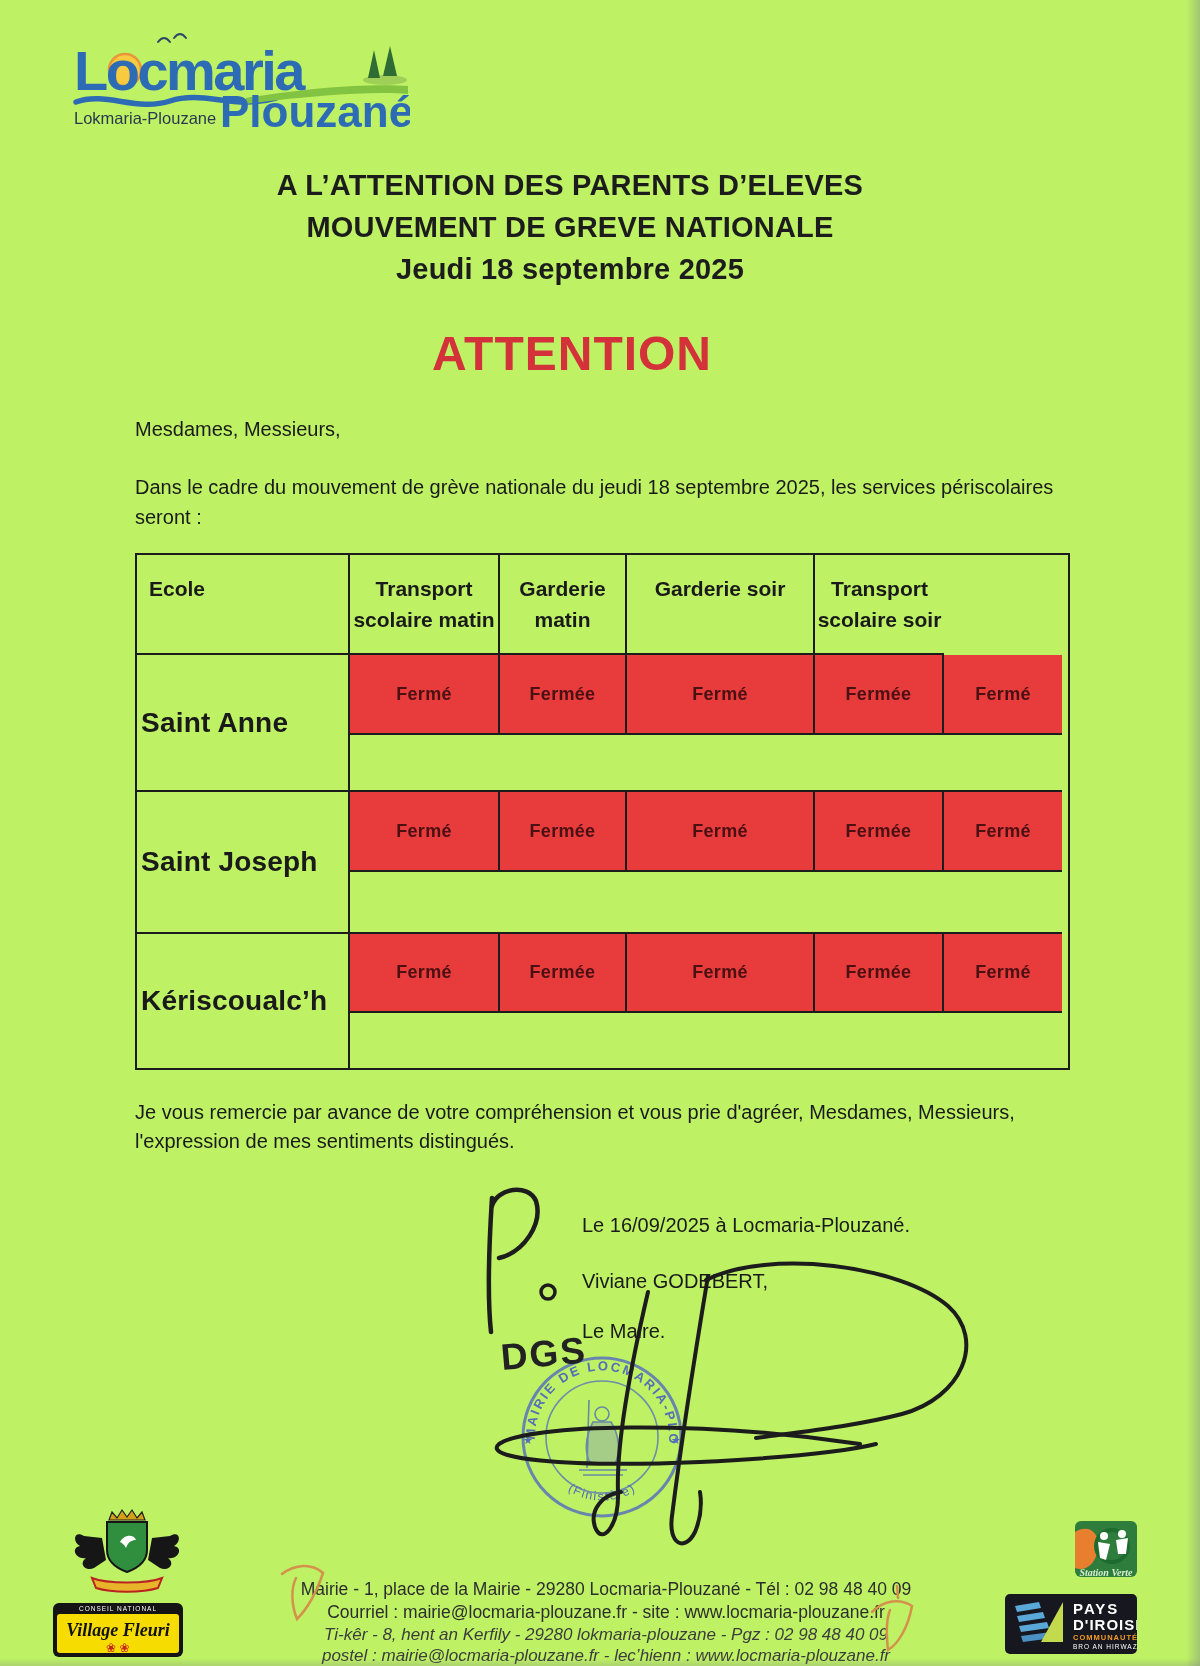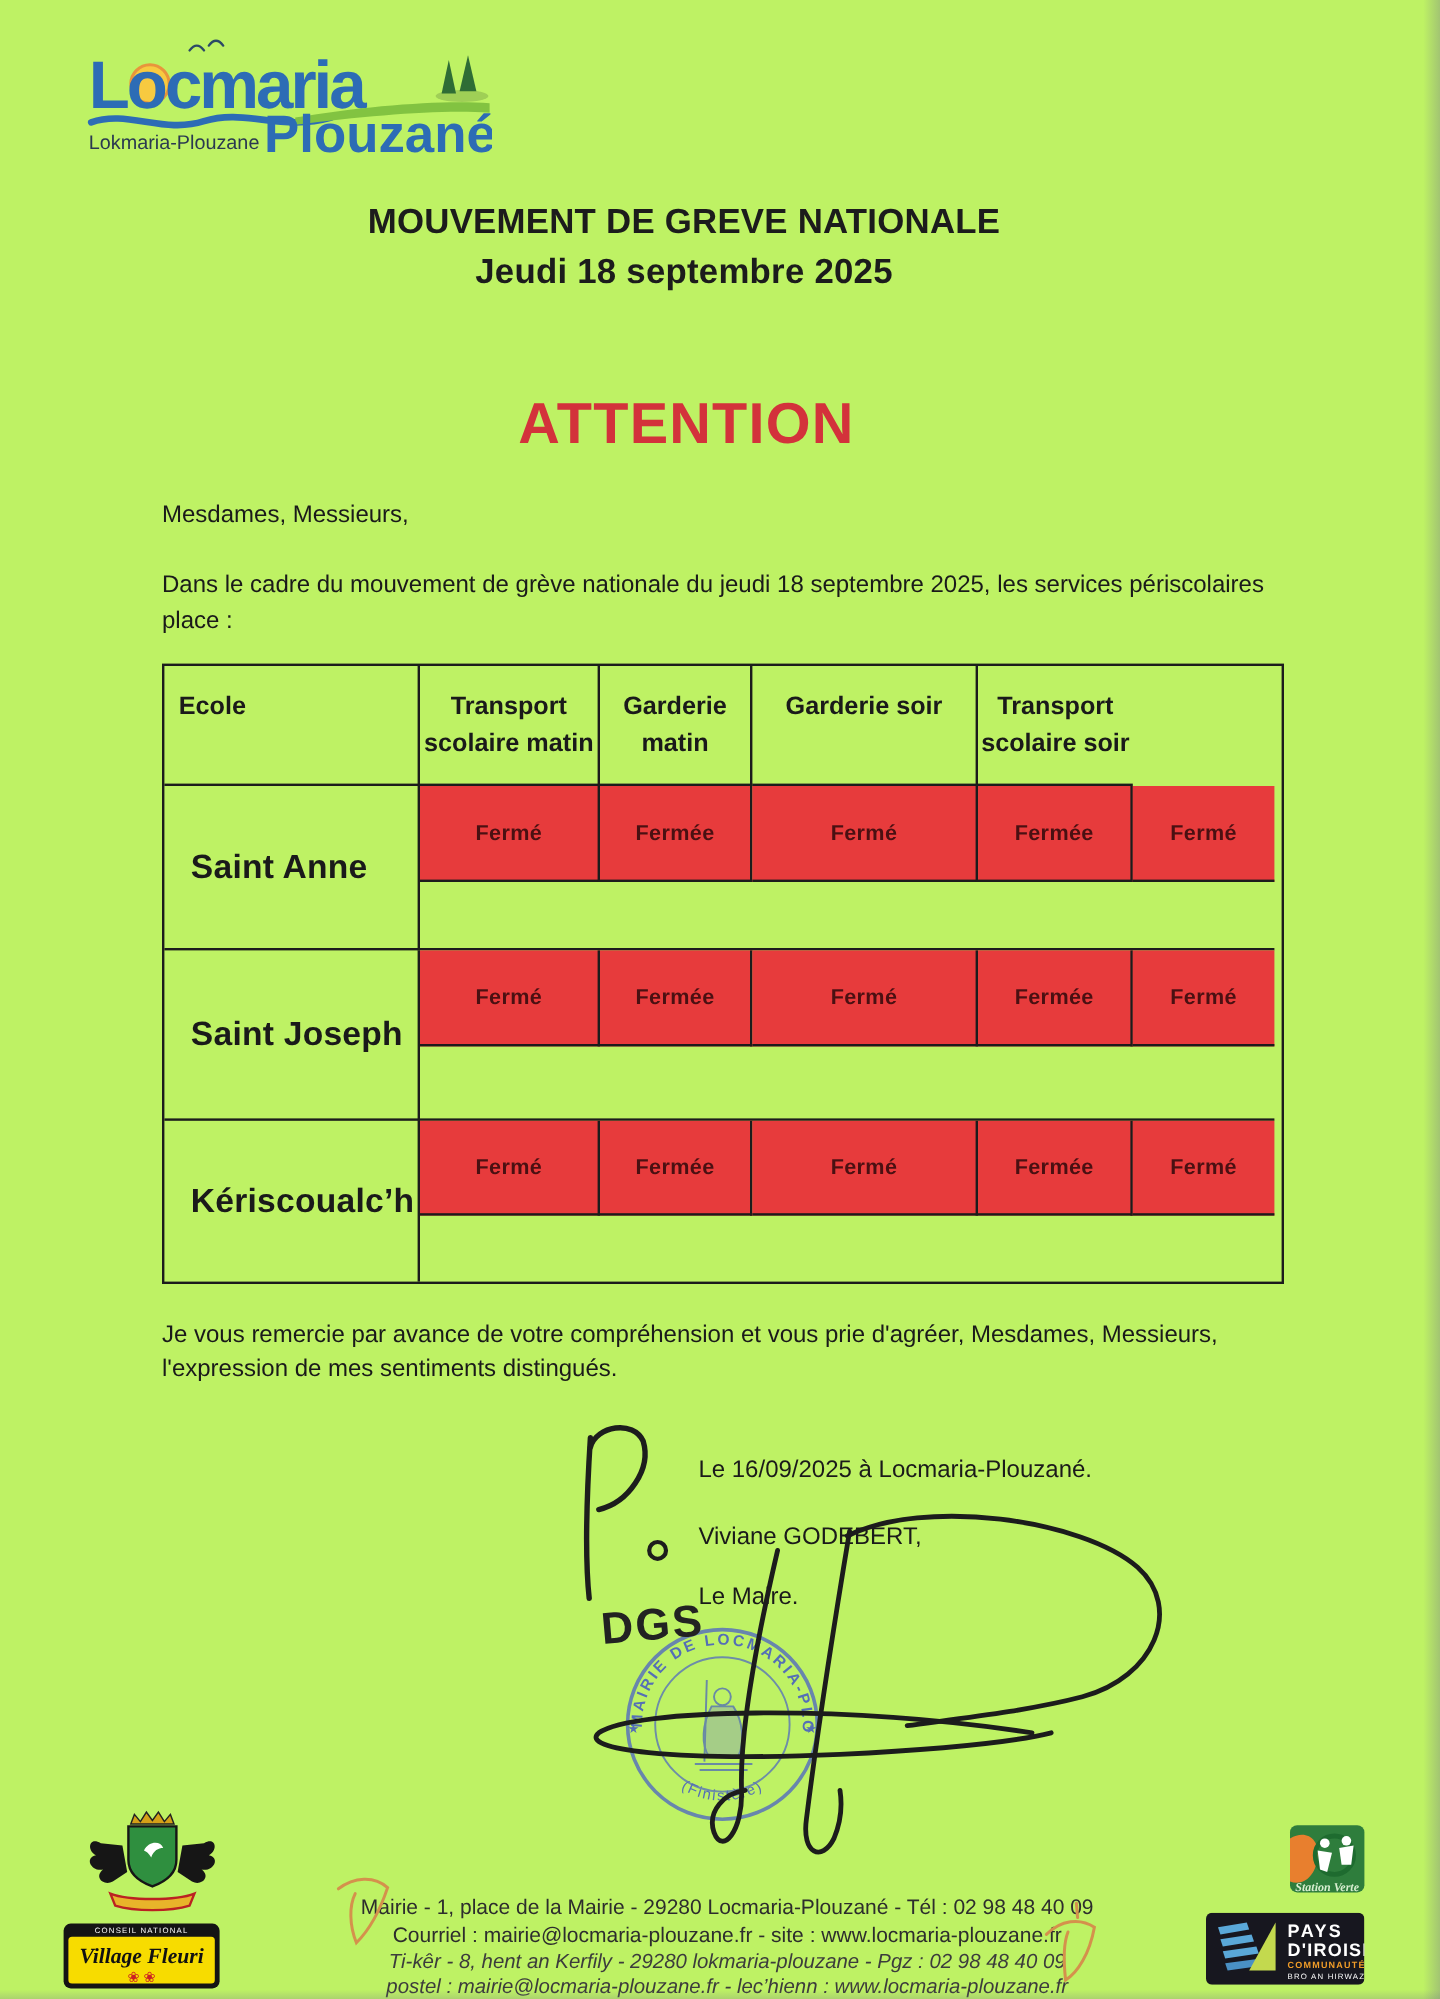--- a/index.html
+++ b/index.html
@@ -32,21 +32,21 @@
     grid-template-columns:213px 150px 127px 188px 129px 118px;
     grid-template-rows:100px 80px 57px 80px 62px 79px 55px;}
   .th{border-right:2.5px solid #1c1c1c;border-bottom:2.5px solid #1c1c1c;
     font-weight:bold;font-size:21px;line-height:31px;display:flex;
     align-items:flex-start;justify-content:center;text-align:center;padding-top:18px;
     box-sizing:border-box;}
   .th.ecole{justify-content:flex-start;padding-left:12px;text-align:left;}
   .th.lastcol{border-right:none;}
   .school{grid-column:1;grid-row:span 2;border-right:2.5px solid #1c1c1c;
     border-bottom:2.5px solid #1c1c1c;display:flex;align-items:center;
-    padding-left:22px;font-weight:bold;font-size:28px;box-sizing:border-box;letter-spacing:.2px;}
+    padding-left:4px;font-weight:bold;font-size:28px;box-sizing:border-box;letter-spacing:.2px;}
   .closed{background:#e73b3c;border-right:2.5px solid #1c1c1c;border-bottom:2.5px solid #1c1c1c;
     display:flex;align-items:center;justify-content:center;font-weight:bold;
     font-size:18px;color:#4a1012;box-sizing:border-box;letter-spacing:.3px;}
   .closed.lastcol{border-right:none;}
   .spacer{grid-column:2/7;border-bottom:2.5px solid #1c1c1c;box-sizing:border-box;}
   .lastrow{border-bottom:none !important;}
 
   
   .sig-date{position:absolute;left:582px;top:1214px;font-size:20px;white-space:nowrap;}
   .sig-name{position:absolute;left:582px;top:1270px;font-size:20px;white-space:nowrap;}
@@ -78,29 +78,30 @@
       <path d="M176 70 C235 60 300 55 338 58 L338 66 C300 63 240 68 176 76 Z" fill="#82c341"></path>
       <ellipse cx="315" cy="52" rx="22" ry="5" fill="#9fcf56"></ellipse>
       <polygon points="304,22 310,50 298,50" fill="#2f6d35"></polygon>
       <polygon points="320,18 327,48 313,48" fill="#2f6d35"></polygon>
       <text x="4" y="96" font-size="16.5" fill="#2a3950" font-family="Liberation Sans, sans-serif">Lokmaria-Plouzane</text>
       <text x="150" y="99" font-size="44" font-weight="bold" fill="#2d6cb5" font-family="Liberation Sans, sans-serif">Plouzané</text>
     </svg>
   </div>
 
   <div class="title-block">
+    <div>A L’ATTENTION DES PARENTS D’ELEVES</div>
     <div>MOUVEMENT DE GREVE NATIONALE</div>
     <div>Jeudi 18 septembre 2025</div>
   </div>
   <div class="attention">ATTENTION</div>
 
   <div class="salutation">Mesdames, Messieurs,</div>
   <div class="intro">
     <div>Dans le cadre du mouvement de grève nationale du jeudi 18 septembre 2025, les services périscolaires</div>
-    <div>place :</div>
+    <div>seront :</div>
   </div>
 
   <div class="doc-table">
     <div class="th ecole">Ecole</div>
     <div class="th">Transport scolaire matin</div>
     <div class="th">Garderie matin</div>
     <div class="th">Garderie soir</div>
     <div class="th lastcol">Transport scolaire soir</div>
 
     <div class="school">Saint Anne</div>

